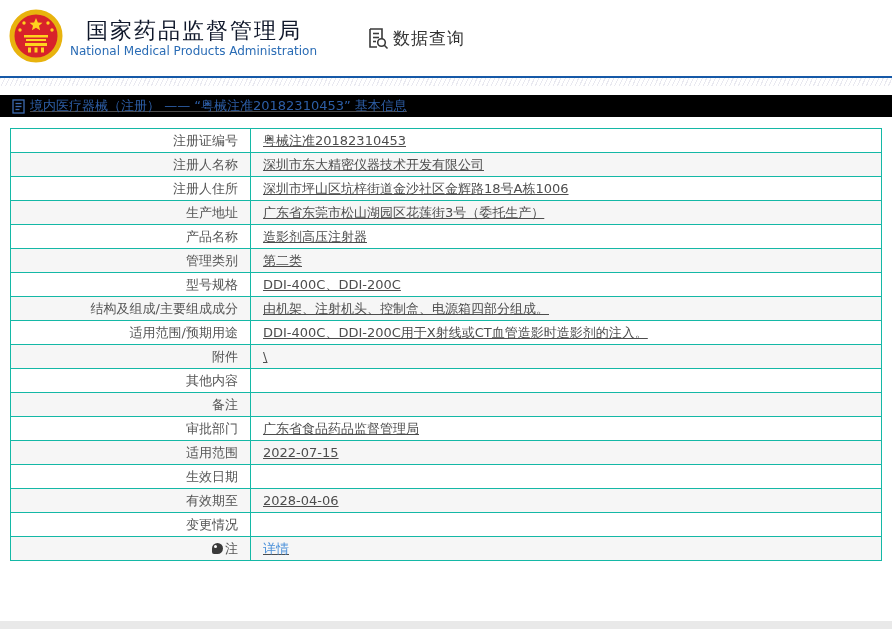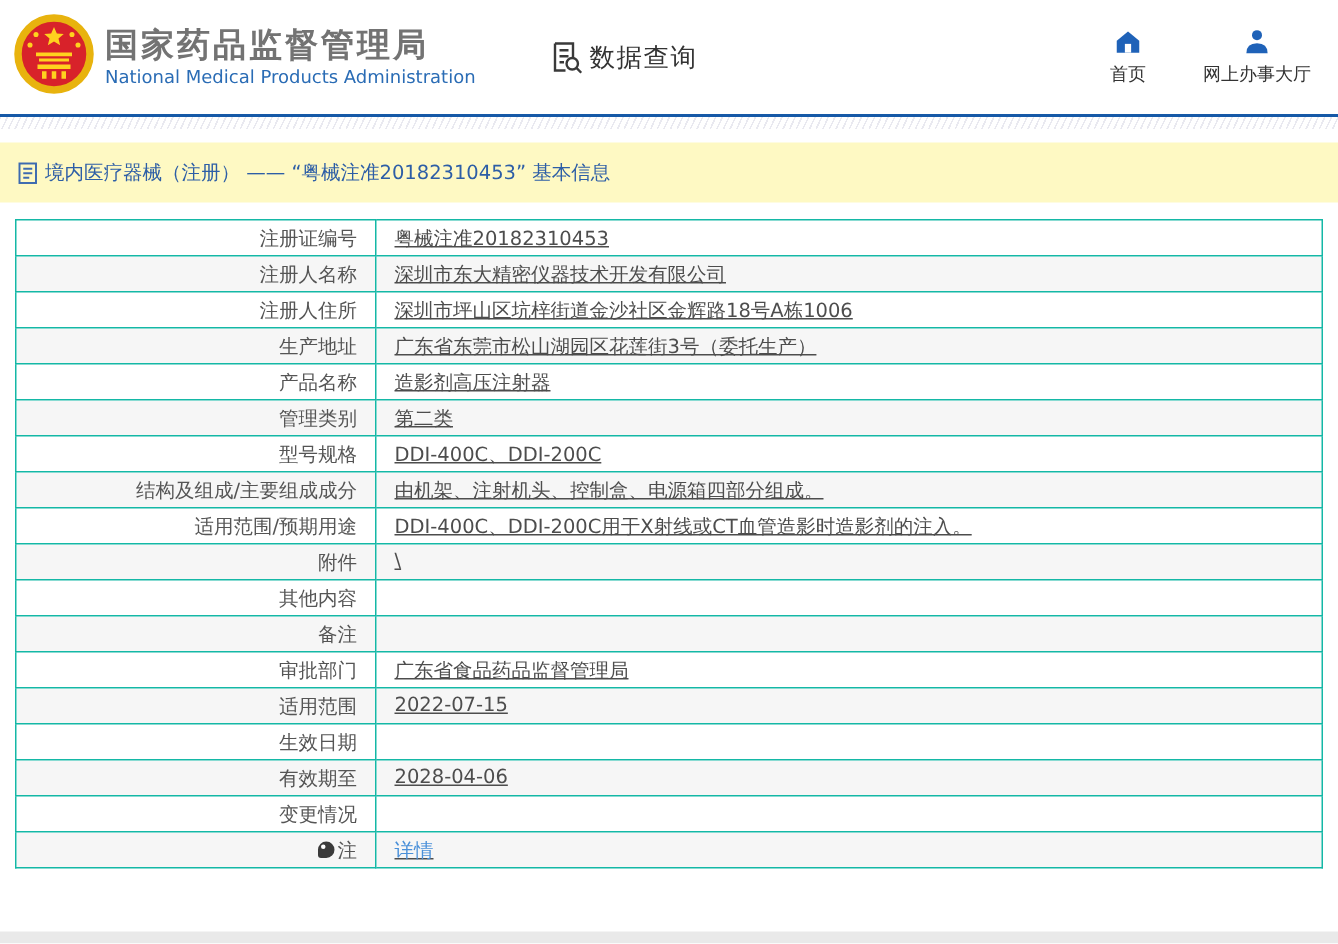--- a/index.html
+++ b/index.html
@@ -16,25 +16,26 @@
   .header {
     height: 76px;
     display: flex;
     align-items: center;
     padding: 0 14px 0 8px;
     background: #ffffff;
   }
   .logo { width: 56px; height: 58px; flex: 0 0 auto; }
   .org-titles { margin-left: 6px; }
   .org-zh {
-    color: #737373;
+    color: #0f172a;
     font-size: 22px;
-    font-weight: bold;
+    font-weight: normal;
     letter-spacing: 2px;
     line-height: 26px;
+    margin-left: 16px;
   }
   .org-en {
     color: #2a6cb5;
     font-size: 12px;
     line-height: 15px;
   }
   .nav-data-query {
     display: flex;
     align-items: center;
     margin-left: 48px;
@@ -75,25 +76,26 @@
     background: repeating-linear-gradient(
       115deg,
       #e9e9f0 0px, #e9e9f0 1px,
       #ffffff 1px, #ffffff 4px
     );
   }
 
   
   .title-bar {
     margin-top: 9px;
-    height: 40px;
-    background: #fef9c3;
+    height: 22px;
+    background: #000000;
     display: flex;
     align-items: center;
     padding: 0 12px;
+    text-decoration: underline;
   }
   .title-bar svg { width: 13px; height: 15px; flex: 0 0 auto; }
   .page-title {
     margin-left: 5px;
     font-size: 13px;
     color: #2d5ea6;
   }
 
   
   .table-wrap { margin: 11px 10px 0 10px; }
@@ -190,36 +192,20 @@
       <path d="M5 3 v18 h7"></path>
       <line x1="8" y1="7.5" x2="14" y2="7.5"></line>
       <line x1="8" y1="11.5" x2="14" y2="11.5"></line>
       <line x1="8" y1="15.5" x2="11" y2="15.5"></line>
       <circle cx="16.5" cy="16.5" r="3.8"></circle>
       <line x1="19.3" y1="19.3" x2="22.5" y2="22.5"></line>
     </svg>
     <span class="nav-dq-label">数据查询</span>
   </div>
 
-  <div class="header-right">
-    <div class="hr-item">
-      <svg viewBox="0 0 24 24">
-        <path d="M3 11 L12 3.5 L21 11 V20.5 H3 Z" fill="#1f62b8"></path>
-        <rect x="9.5" y="13.5" width="5" height="7" fill="#ffffff"></rect>
-      </svg>
-      <span class="hr-label">首页</span>
-    </div>
-    <div class="hr-item">
-      <svg viewBox="0 0 24 24">
-        <circle cx="12" cy="6.5" r="4" fill="#1f62b8"></circle>
-        <path d="M3.5 21 q0-8 8.5-8 q8.5 0 8.5 8 z" fill="#1f62b8"></path>
-      </svg>
-      <span class="hr-label">网上办事大厅</span>
-    </div>
-  </div>
 </div>
 
 <div class="blue-rule"></div>
 <div class="striped-band"></div>
 
 <div class="title-bar">
   <svg viewBox="0 0 13 15" fill="none" stroke="#3c6ab0" stroke-width="1.3">
     <rect x="1" y="1" width="11" height="13"></rect>
     <line x1="3.5" y1="4.5" x2="9.5" y2="4.5"></line>
     <line x1="3.5" y1="7.5" x2="9.5" y2="7.5"></line>

